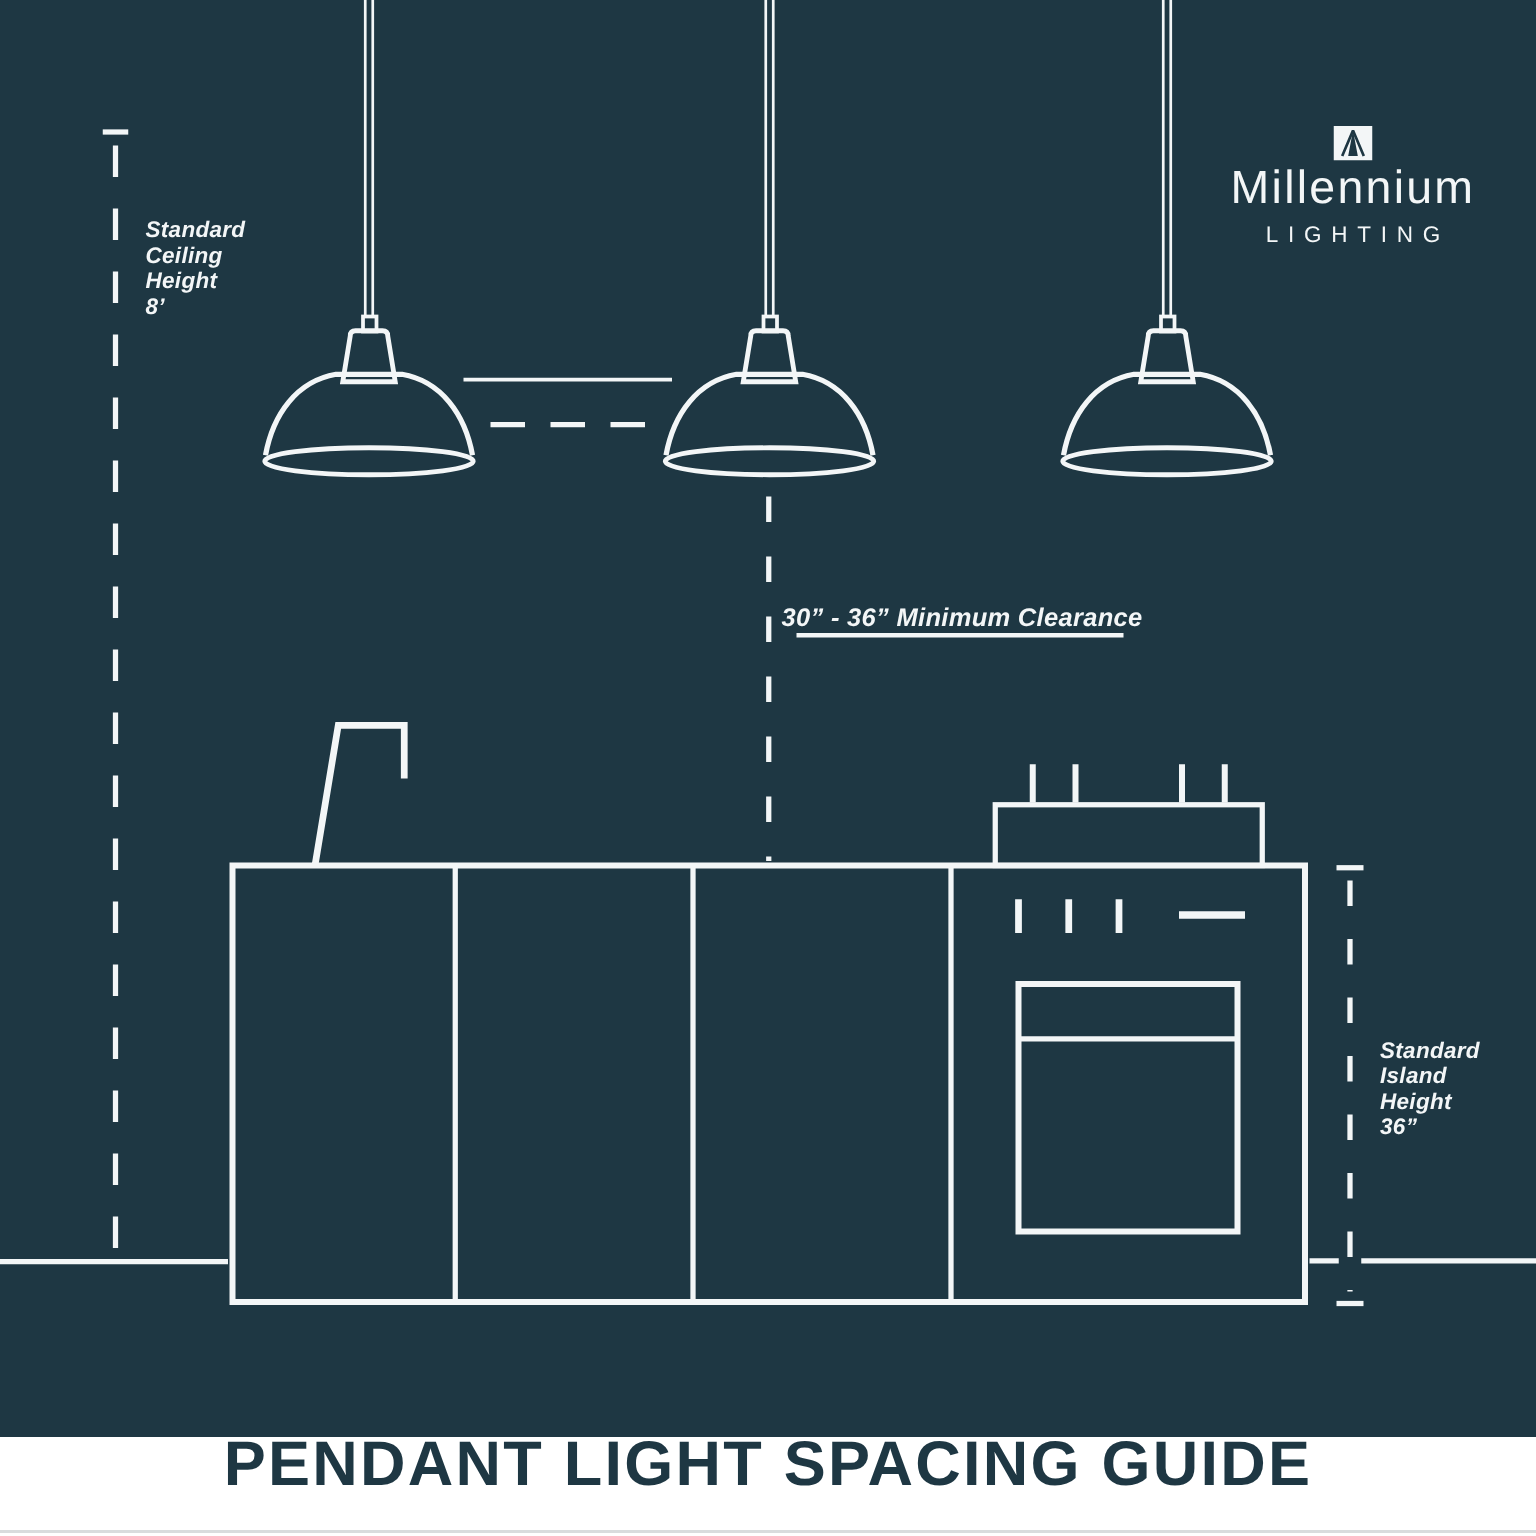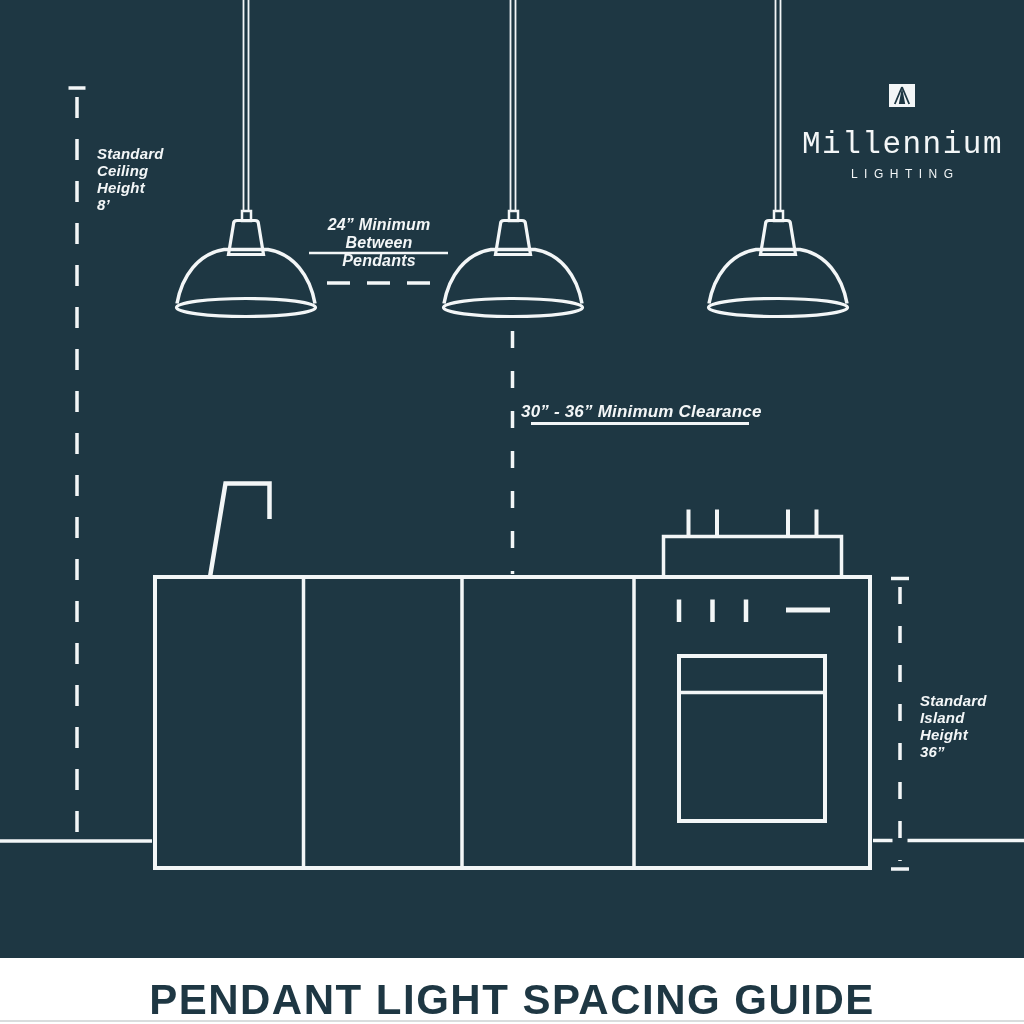--- a/index.html
+++ b/index.html
@@ -33,26 +33,26 @@
   .label-between{left:309px;top:216px;width:140px;text-align:center;font-size:16px;line-height:18px;}
   .label-clearance{left:521px;top:402px;font-size:17px;}
   .logo{
     position:absolute;left:802px;top:84px;width:200px;
     text-align:center;color:var(--line);
   }
   .logo-icon{display:block;margin:0 auto;}
   .logo-icon-bg{fill:var(--line);}
   .logo-icon-mark{fill:var(--background);}
   .logo-icon-beam{stroke:var(--background);stroke-width:1.8;fill:none;}
-  .logo-brand{font-size:31px;font-weight:400;letter-spacing:1.5px;margin-top:20px;font-family:Liberation Mono, monospace;}
-  .logo-tagline{font-size:12px;font-weight:400;letter-spacing:6.5px;margin-top:5px;text-indent:6.5px;}
+  .logo-brand{font-size:31px;font-weight:400;letter-spacing:1.5px;margin-top:0;}
+  .logo-tagline{font-size:15px;font-weight:400;letter-spacing:6.5px;margin-top:5px;text-indent:6.5px;}
   .banner{
     position:absolute;left:0;top:958px;width:1024px;height:66px;
     background:var(--banner-bg);
-    display:flex;align-items:flex-end;justify-content:center;
+    display:flex;align-items:flex-start;justify-content:center;
   }
   .banner-title{
     color:var(--banner-text);
     font-size:42px;font-weight:bold;letter-spacing:1.5px;
     margin-top:-6px;
   }
   .banner-edge{position:absolute;left:0;bottom:2px;width:100%;height:2px;background:var(--banner-edge);}
 </style>
 </head>
 <body>
@@ -115,22 +115,20 @@
       <path class="ln" stroke-width="3.5" d="M891 578.5 H909"></path>
       <line class="ln" stroke-width="3.5" x1="900" y1="587" x2="900" y2="861" stroke-dasharray="17 22"></line>
       <path class="ln" stroke-width="3.5" d="M891 869 H909"></path>
     </g>
   </svg>
 
   <div class="dim-label label-ceiling">Standard
 Ceiling
 Height
 8’</div>
-  <div class="dim-label label-between">24” Minimum
-Between Pendants</div>
   <div class="dim-label label-clearance">30” - 36” Minimum Clearance</div>
   <div class="dim-label label-island">Standard
 Island
 Height
 36”</div>
 
   <div class="logo">
     <svg class="logo-icon" width="26" height="23" viewBox="0 0 26 23">
       <rect class="logo-icon-bg" x="0" y="0" width="26" height="23"></rect>
       <path class="logo-icon-mark" d="M13 3 L9.8 20 L16.2 20 Z"></path>

